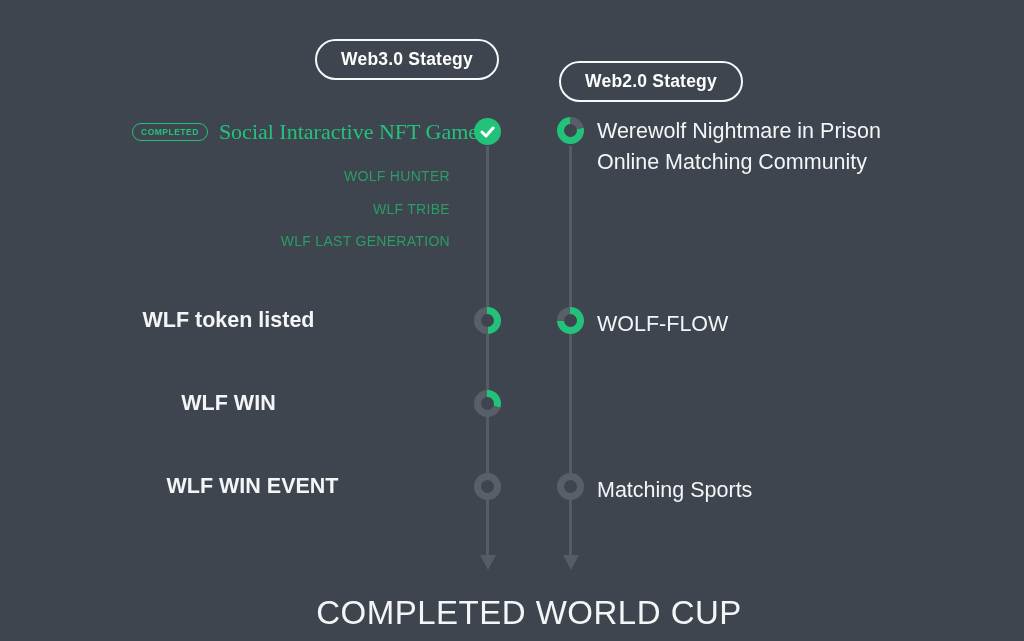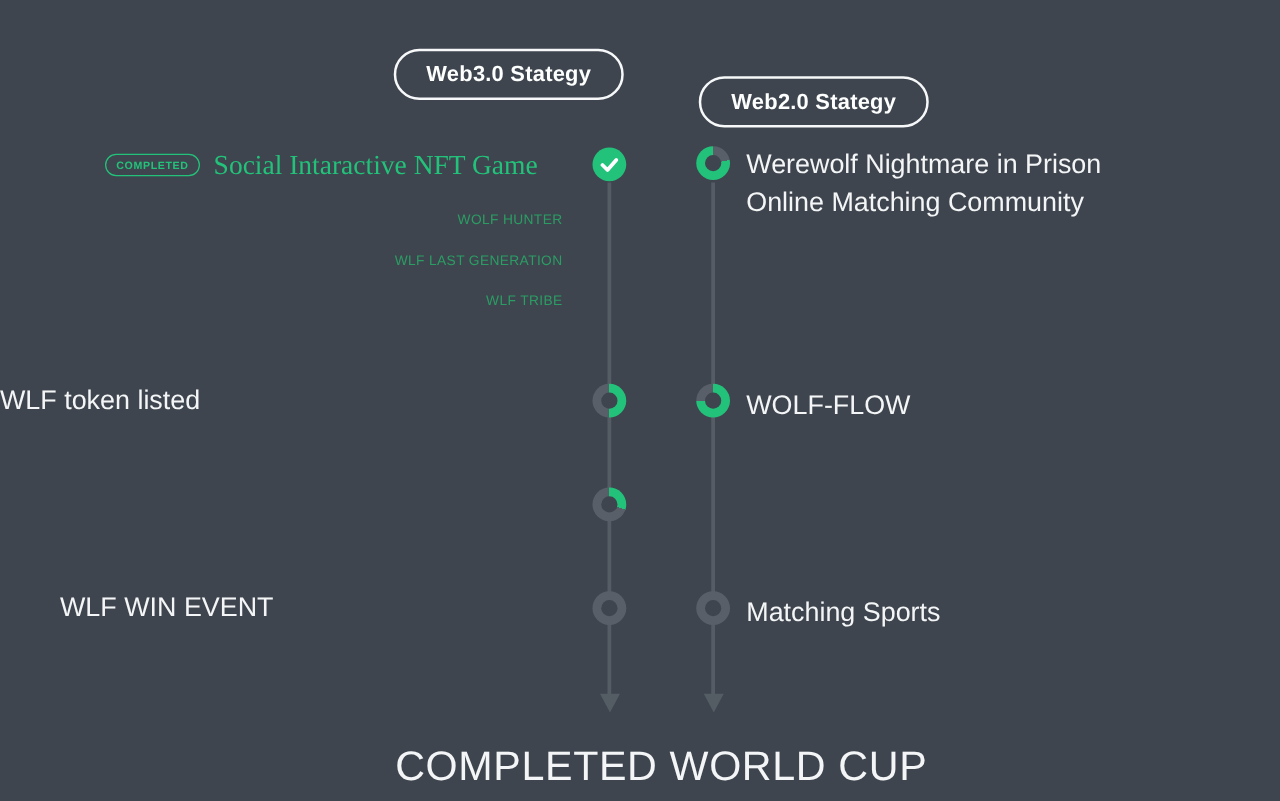--- a/index.html
+++ b/index.html
@@ -82,44 +82,45 @@
   }
   .badge-completed {
     height:18px;
     padding:0 8px;
     border:1.5px solid var(--green);
     border-radius:10px;
     display:flex; align-items:center;
     color: var(--green);
     font-size:8.5px; font-weight:700; letter-spacing:0.5px;
     white-space:nowrap;
+    margin-left:48px;
   }
   .green-title {
     color: var(--green);
     font-size:22px; font-weight:500;
     white-space:nowrap;
     font-family:Liberation Serif, serif;
   }
 
   
   .sub-list {
     position:absolute; left:0; top:160px; width:450px;
     text-align:right;
     line-height:32.5px;
     color: var(--green_dark);
-    font-size:11px; font-weight:500;
+    font-size:14px; font-weight:500;
     letter-spacing:0.3px;
   }
 
   
   .label-left {
     position:absolute; left:0; width:457px;
-    text-align:left;
+    text-align:center;
     color: var(--text_white);
-    font-size:21.5px; font-weight:400;
+    font-size:21.5px; font-weight:700;
     line-height:27px;
     white-space:nowrap;
   }
   .ll-2 { top:307px; }
   .ll-3 { top:390px; }
   .ll-4 { top:473px;padding-left:48px; }
 
   
   .label-right {
     position:absolute; left:597px;
@@ -168,25 +169,26 @@
   <div class="marker marker-ring m-r2" style="background: conic-gradient(rgb(88, 95, 104) 0%, rgb(88, 95, 104) 0%, rgb(35, 194, 122) 0%, rgb(35, 194, 122) 75%, rgb(88, 95, 104) 75%, rgb(88, 95, 104) 100%);"></div>
   <div class="marker marker-ring m-r3" style="background: conic-gradient(rgb(88, 95, 104) 0%, rgb(88, 95, 104) 0%, rgb(35, 194, 122) 0%, rgb(35, 194, 122) 0%, rgb(88, 95, 104) 0%, rgb(88, 95, 104) 100%);"></div>
 
   <div class="row1-left">
     <span class="badge-completed">COMPLETED</span>
     <span class="green-title">Social Intaractive NFT Game</span>
   </div>
 
   <div class="sub-list">
     <div>WOLF HUNTER</div>
+    <div>WLF TRIBE</div>
     <div>WLF LAST GENERATION</div>
-    <div>WLF TRIBE</div>
   </div>
 
   <div class="label-left ll-2">WLF token listed</div>
+  <div class="label-left ll-3">WLF WIN</div>
   <div class="label-left ll-4">WLF WIN EVENT</div>
 
   <div class="label-right lr-2">WOLF-FLOW</div>
   <div class="label-right lr-1">
     <div>Werewolf Nightmare in Prison</div>
     <div>Online Matching Community</div>
   </div>
   <div class="label-right lr-3">Matching Sports</div>
 
   <div class="footer-title">COMPLETED WORLD CUP</div>

